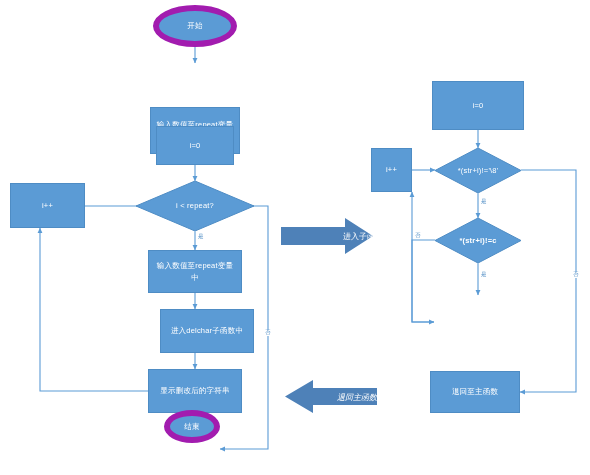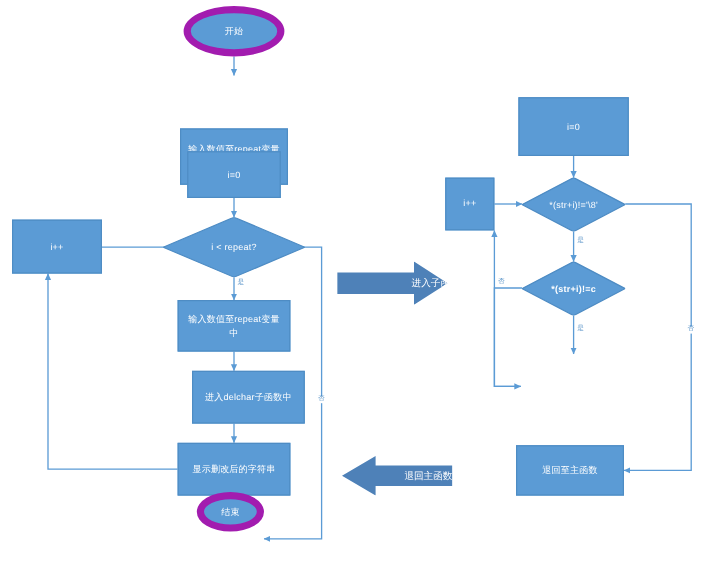--- a/index.html
+++ b/index.html
@@ -204,21 +204,21 @@
     <span>退回至主函数</span>
   </div>
 
   <div class="band-arrow" style="left:281px; top:218px; width:92px; height:36px;">
     <svg viewBox="0 0 92 36" style="width:92px;height:36px;display:block;">
       <polygon points="0,9 64,9 64,0 92,18 64,36 64,27 0,27" fill="#4E81B8"></polygon>
     </svg>
     <span class="band-label" style="left:0;padding-right:24px;">进入子函数</span>
   </div>
 
-  <div class="band-arrow" style="left:285px; top:380px; width:92px; height:33px;">
+  <div class="band-arrow" style="left:285px; top:380px; width:92px; height:33px;font-style:italic;">
     <svg viewBox="0 0 92 33" style="width:92px;height:33px;display:block;">
       <polygon points="92,8 28,8 28,0 0,16.5 28,33 28,25 92,25" fill="#4E81B8"></polygon>
     </svg>
     <span class="band-label" style="left:0;padding-left:26px;">退回主函数</span>
   </div>
 
   <span class="edge-label" style="left:197px; top:234px;">是</span>
   <span class="edge-label" style="left:264px; top:330px;">否</span>
   <span class="edge-label" style="left:480px; top:199px;">是</span>
   <span class="edge-label" style="left:572px; top:272px;">否</span>

